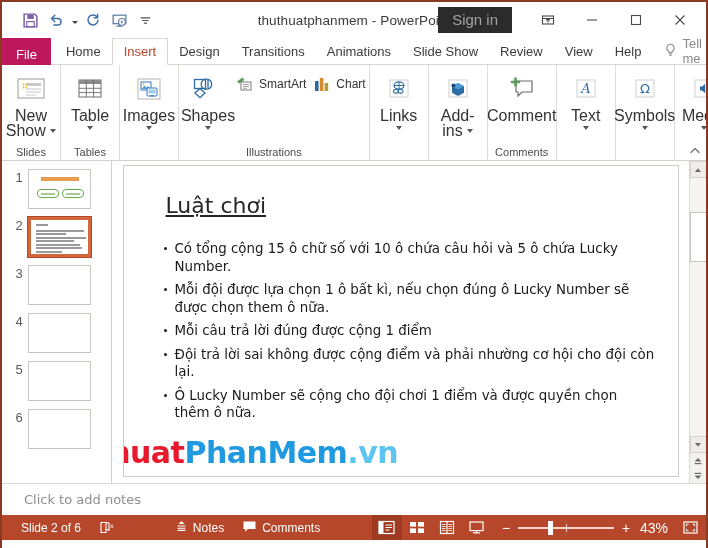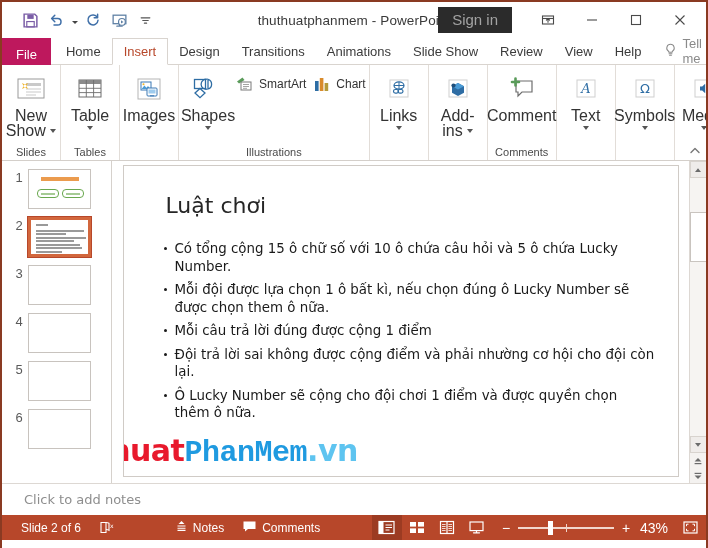--- a/index.html
+++ b/index.html
@@ -251,20 +251,21 @@
     position: relative;
     overflow: hidden;
   }
   .slide-title {
     position: absolute;
     left: 42px; top: 27px;
     font-size: 22px;
     color: #262626;
     font-family: "DejaVu Sans", sans-serif;
     font-weight: 400;
+    text-decoration: underline;
   }
   .slide-body {
     position: absolute;
     left: 38px; top: 74px;
     width: 494px;
   }
   .slide-body li {
     list-style: none;
     position: relative;
     padding-left: 13px;
@@ -285,21 +286,21 @@
   .watermark {
     position: absolute;
     left: -96px; bottom: 6px;
     font-family: "DejaVu Sans", sans-serif;
     font-weight: bold;
     font-size: 30px;
     letter-spacing: -0.5px;
     white-space: nowrap;
   }
   .wm-a { color: #e8192c; }
-  .wm-b { color: #1f9ae0; font-family: Liberation Mono, monospace; }
+  .wm-b { color: #1f9ae0; }
   .wm-c { color: #5ec4f0; }
 
   
   .vscroll {
     width: 17px;
     background: #f4f2f0;
     border-left: 1px solid #ddd8d3;
     display: flex; flex-direction: column;
     align-items: center;
   }

